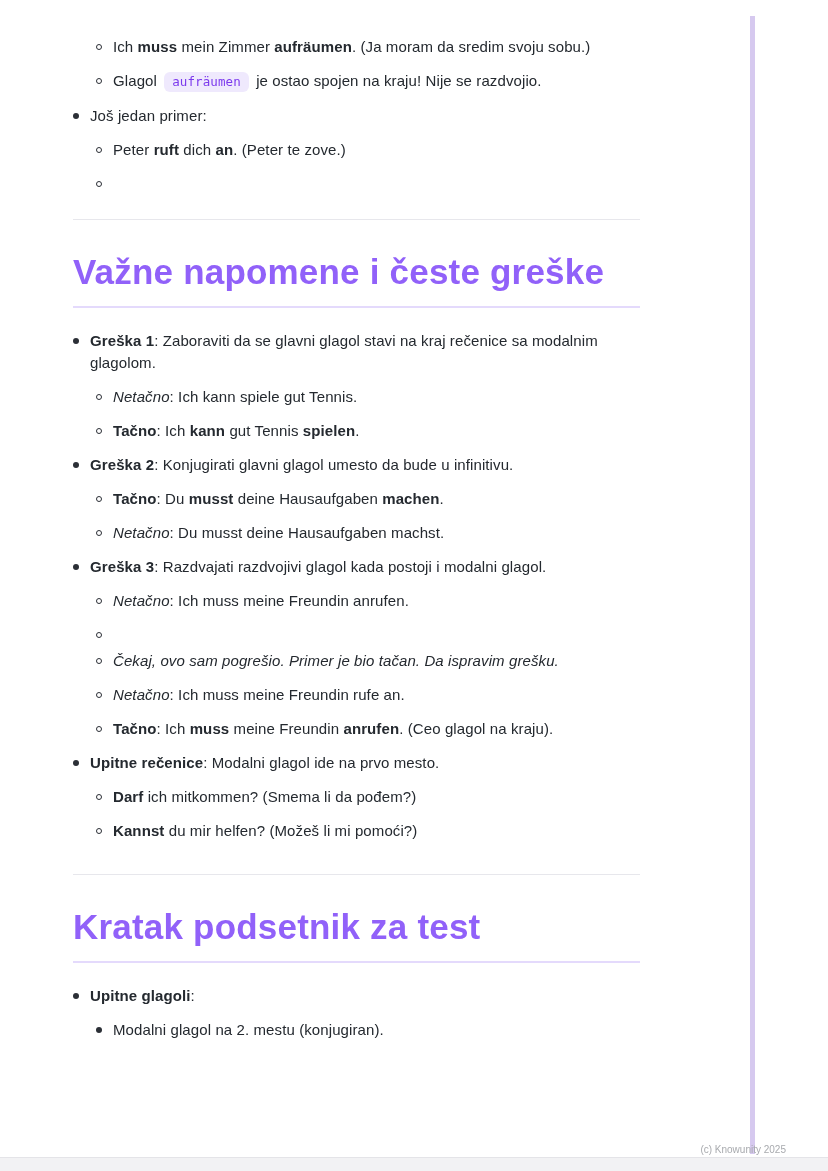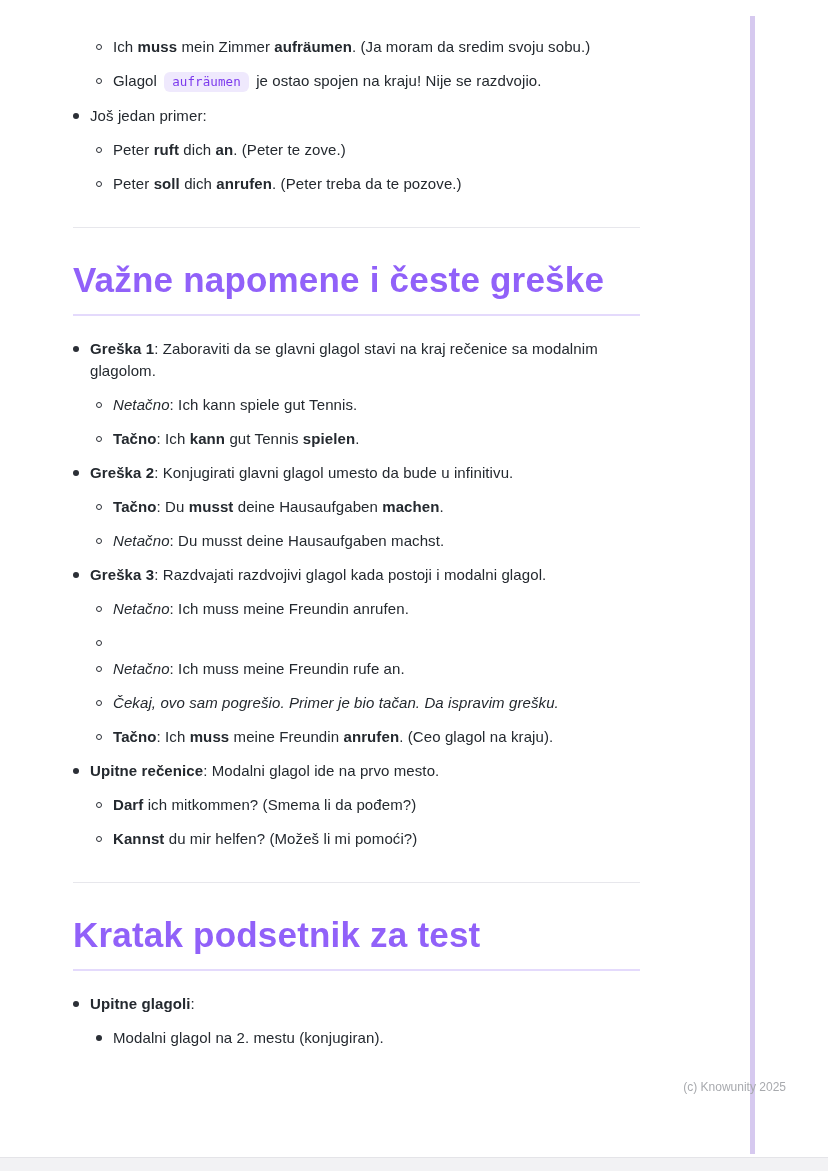--- a/index.html
+++ b/index.html
@@ -17,21 +17,21 @@
   .circ{border:1.5px solid #2b2f36;background:transparent}
   .disc{background:#2b2f36}
   .txt{font-size:15px;line-height:22px;letter-spacing:.1px}
   .lvl2{padding-left:23px}
   .sp{margin-top:8px;display:block}
   .b{font-weight:700}
   .i{font-style:italic}
   .code{font-family:"DejaVu Sans Mono",monospace;font-size:12.5px;color:var(--code_text,#7c3aed);background:var(--code_bg,#efe9fd);padding:2px 8px 3px;border-radius:6px;margin:0 3px;white-space:nowrap}
   hr.sep{border:none;border-top:1px solid #e7e7ec;margin:32px 0 0}
   h2.h{font-size:35px;font-weight:800;color:var(--accent,#9161f9);margin-top:32px;padding-bottom:14px;border-bottom:2px solid var(--underline,#e4dafc);margin-bottom:22px;letter-spacing:.2px}
-  .footer{position:absolute;right:42px;top:1064px;font-size:12px;color:#a8aaae;z-index:3}
+  .footer{position:absolute;right:42px;top:1128px;font-size:10px;color:#a8aaae;z-index:3}
 </style>
 </head>
 <body>
 
 <div class="stage">
   <div class="page">
     <div class="rail"></div>
 
     <div class="content">
 
@@ -59,21 +59,20 @@
           <ul class="lvl2">
             <li>
               <div class="row">
                 <span class="mk circ"></span>
                 <span class="txt"><span>Peter </span><span class="b">ruft</span><span> dich </span><span class="b">an</span><span>. (Peter te zove.)</span></span>
               </div>
             </li>
             <li>
               <div class="row">
                 <span class="mk circ"></span>
-                <span class="txt"><span>Peter </span><span class="b">soll</span><span> dich </span><span class="b">anrufen</span><span>. (Peter treba da te pozove.)</span></span>
               </div>
             </li>
           </ul>
         </li>
       </ul>
 
       <hr class="sep">
 
       <h2 class="h">Važne napomene i česte greške</h2>
 
@@ -133,27 +132,27 @@
                 </div>
             </li>
             <li>
               <div class="row">
                   <span class="mk circ"></span>
                 </div>
             </li>
             <li>
               <div class="row">
                   <span class="mk circ"></span>
+                  <span class="txt"><span class="i">Čekaj, ovo sam pogrešio. Primer je bio tačan. Da ispravim grešku.</span></span>
+                </div>
+            </li>
+            <li>
+              <div class="row">
+                  <span class="mk circ"></span>
                   <span class="txt"><span class="i">Netačno</span><span>: Ich muss meine Freundin rufe an.</span></span>
-                </div>
-            </li>
-            <li>
-              <div class="row">
-                  <span class="mk circ"></span>
-                  <span class="txt"><span class="i">Čekaj, ovo sam pogrešio. Primer je bio tačan. Da ispravim grešku.</span></span>
                 </div>
             </li>
             <li>
               <div class="row">
                   <span class="mk circ"></span>
                   <span class="txt"><span class="b">Tačno</span><span>: Ich </span><span class="b">muss</span><span> meine Freundin </span><span class="b">anrufen</span><span>. (Ceo glagol na kraju).</span></span>
                 </div>
             </li>
           </ul>
         </li>

